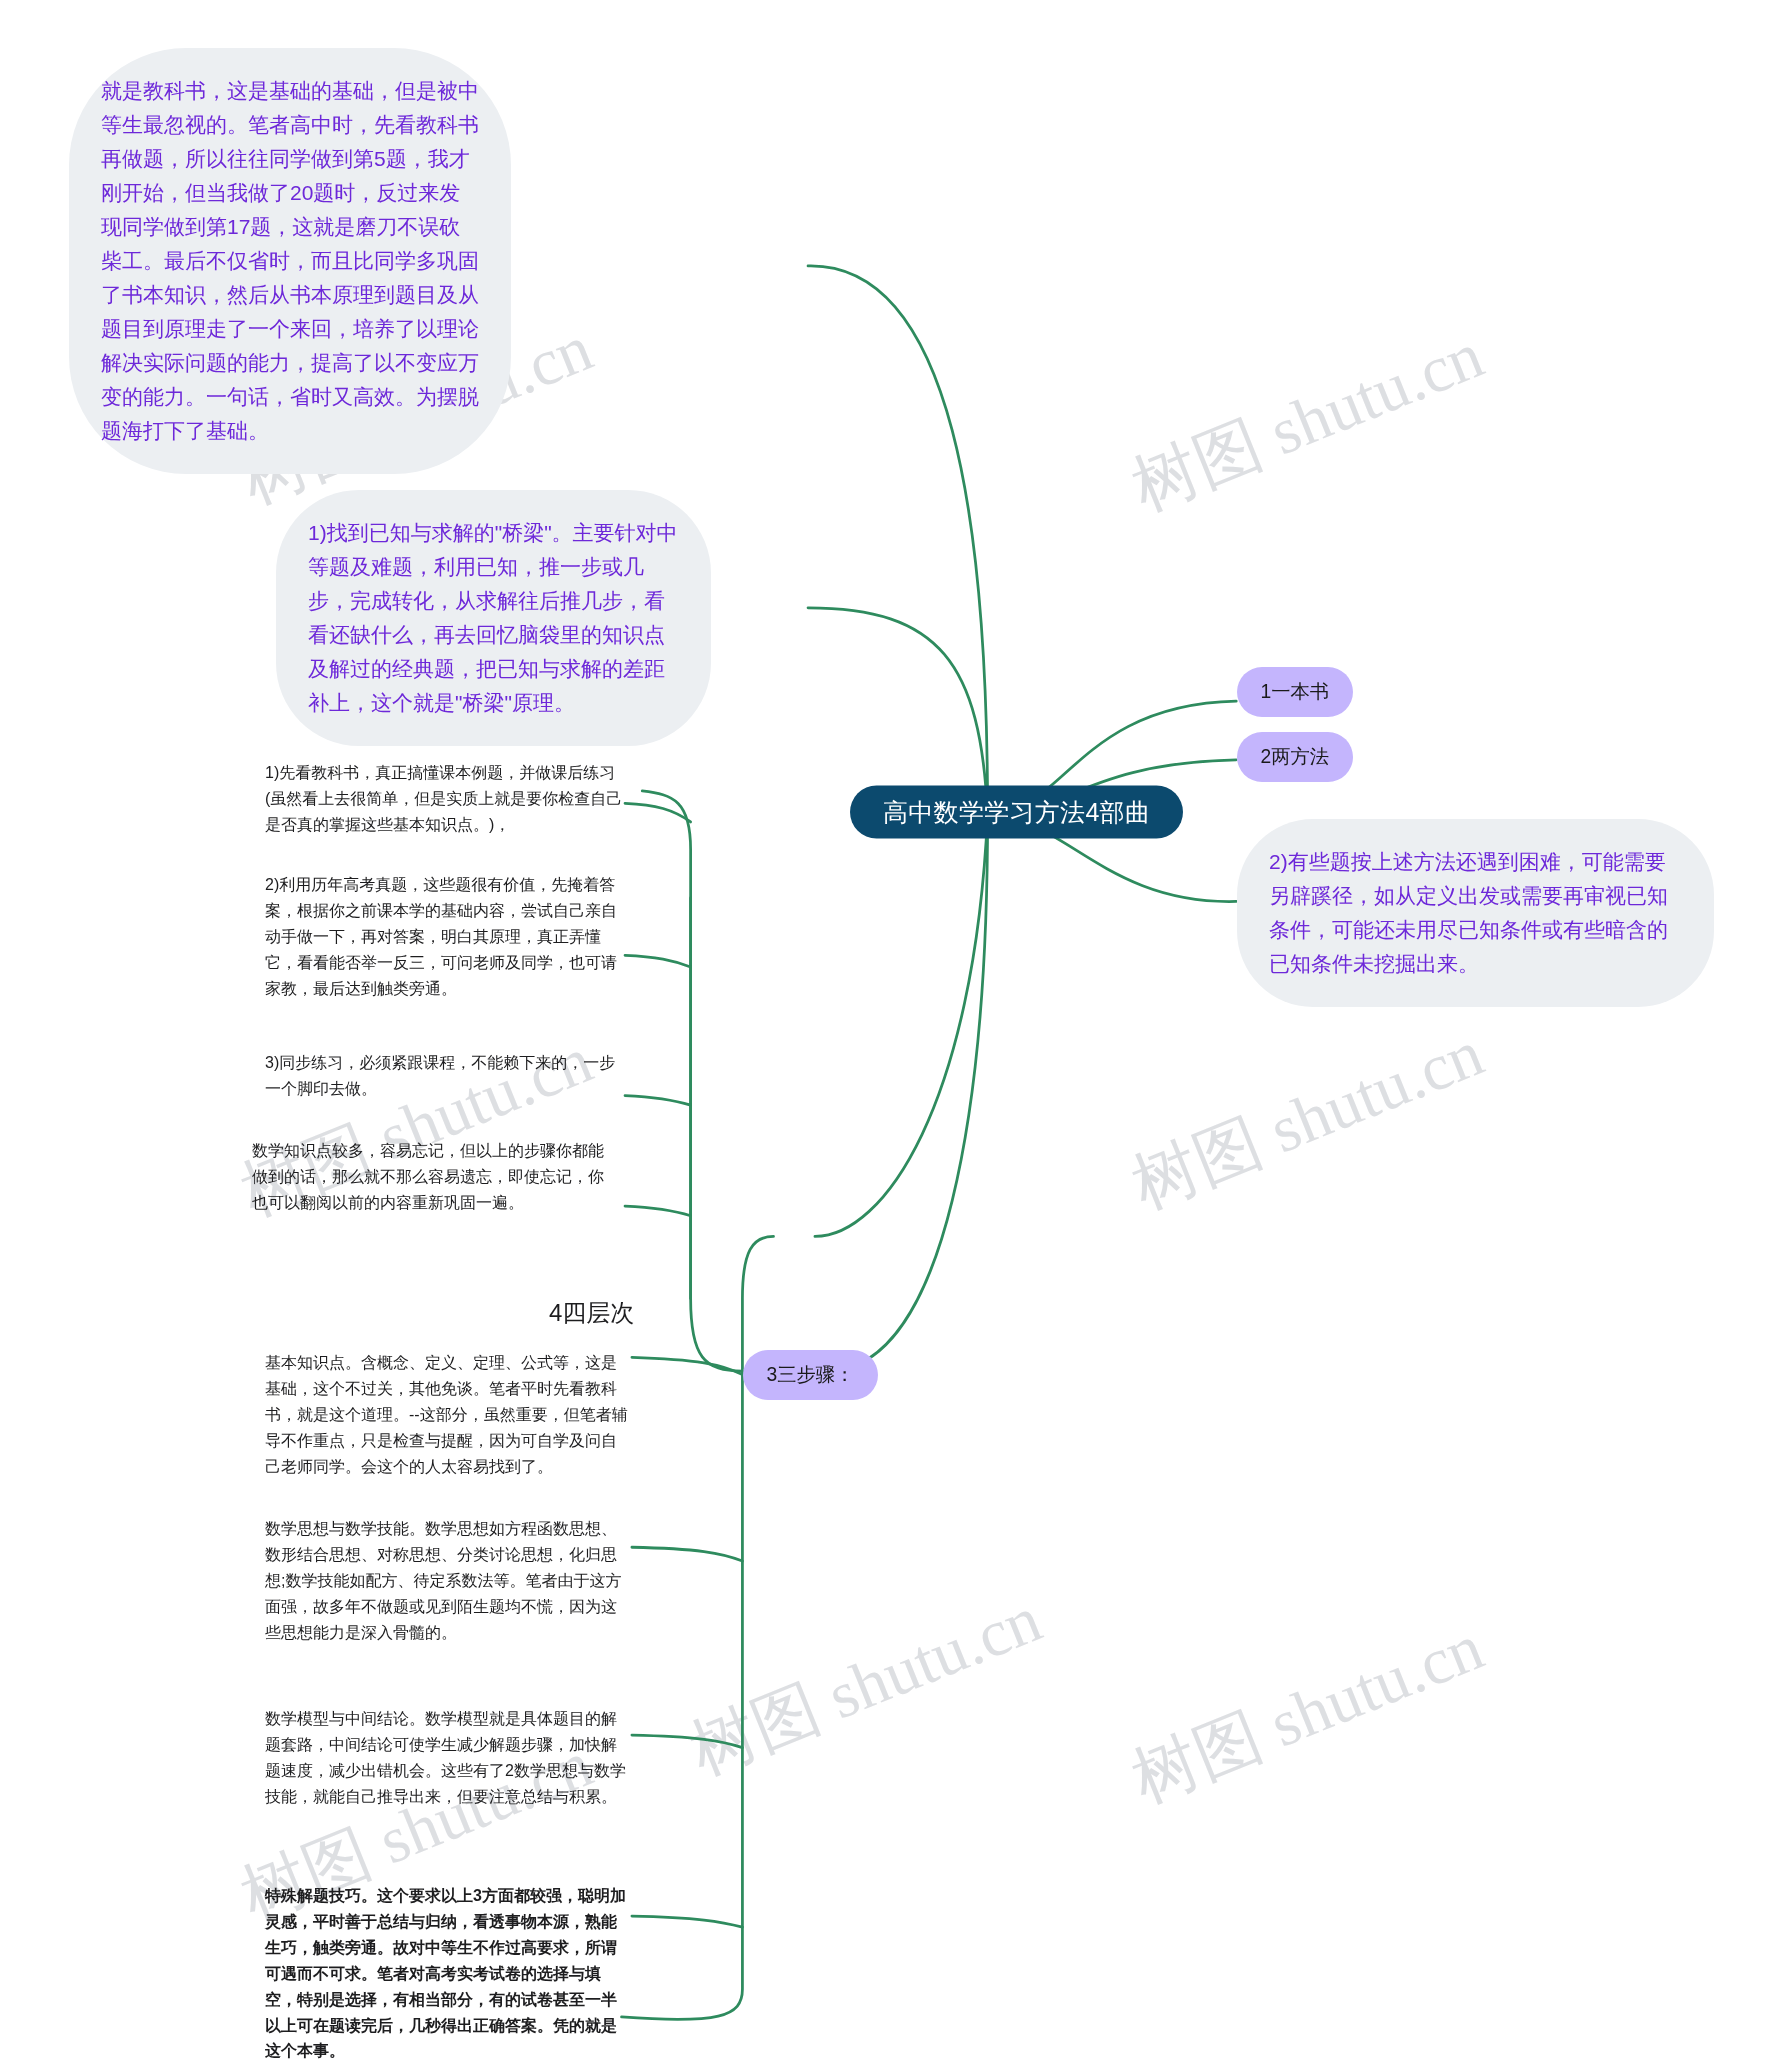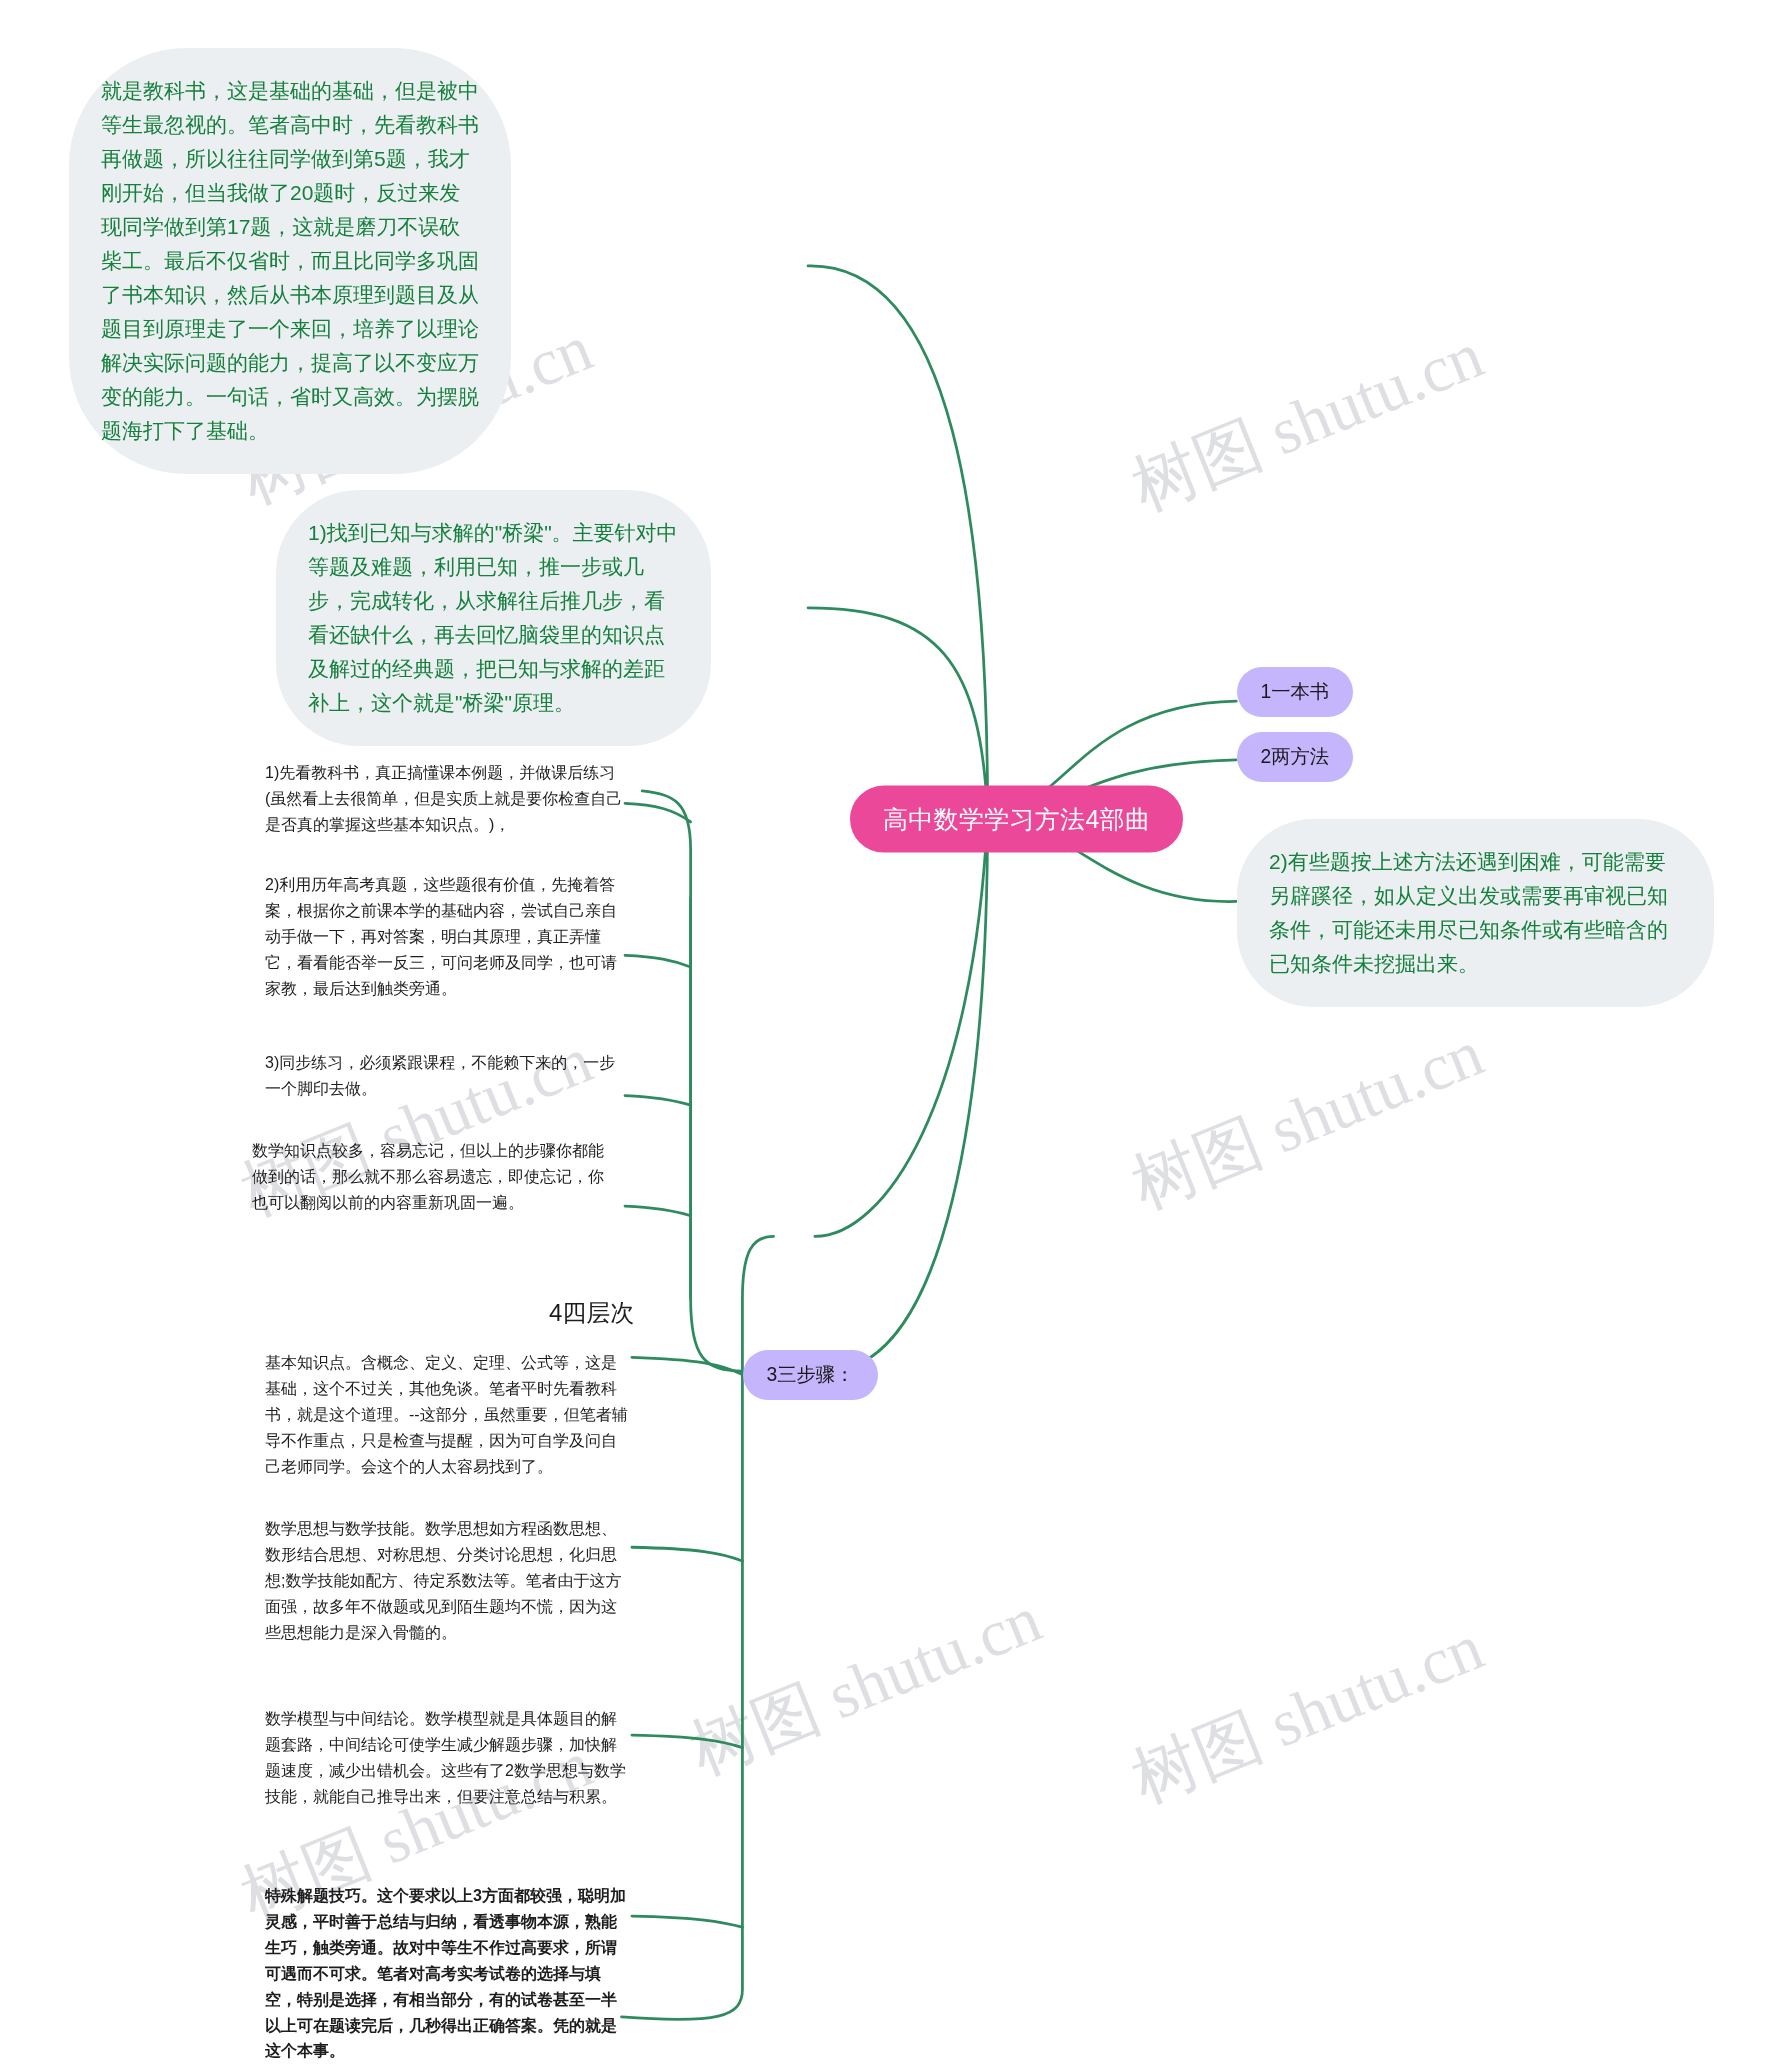--- a/index.html
+++ b/index.html
@@ -30,43 +30,43 @@
   
   #edges{position:absolute;left:0;top:0;width:1768px;height:2066px;}
   
   .node{
     position:absolute;
     box-sizing:border-box;
   }
   .bubble{
     background:#eceff2;
     border-radius:62px;
-    color:#15803d;
+    color:#6d28d9;
   }
   .bubble-lg{
     font-size:21px;
     line-height:1.62;
     padding:26px 32px;
     border-radius:76px;
   }
   .pill{
     background:#c4b5fd;
     border-radius:28px;
     font-size:19.3px;
     line-height:1.3;
     padding:12.4px 23.5px;
     white-space:nowrap;
   }
   .root{
-    background:#ec4899;
+    background:#0c4a6e;
     color:#ffffff;
     border-radius:39px;
     font-size:25px;
     line-height:1.3;
-    padding:17px 33px;
+    padding:10px 33px;
     white-space:nowrap;
     letter-spacing:0.3px;
   }
   .plain{
     font-size:16px;
     line-height:1.62;
     color:#1d1d1f;
   }
 </style>
 </head>

